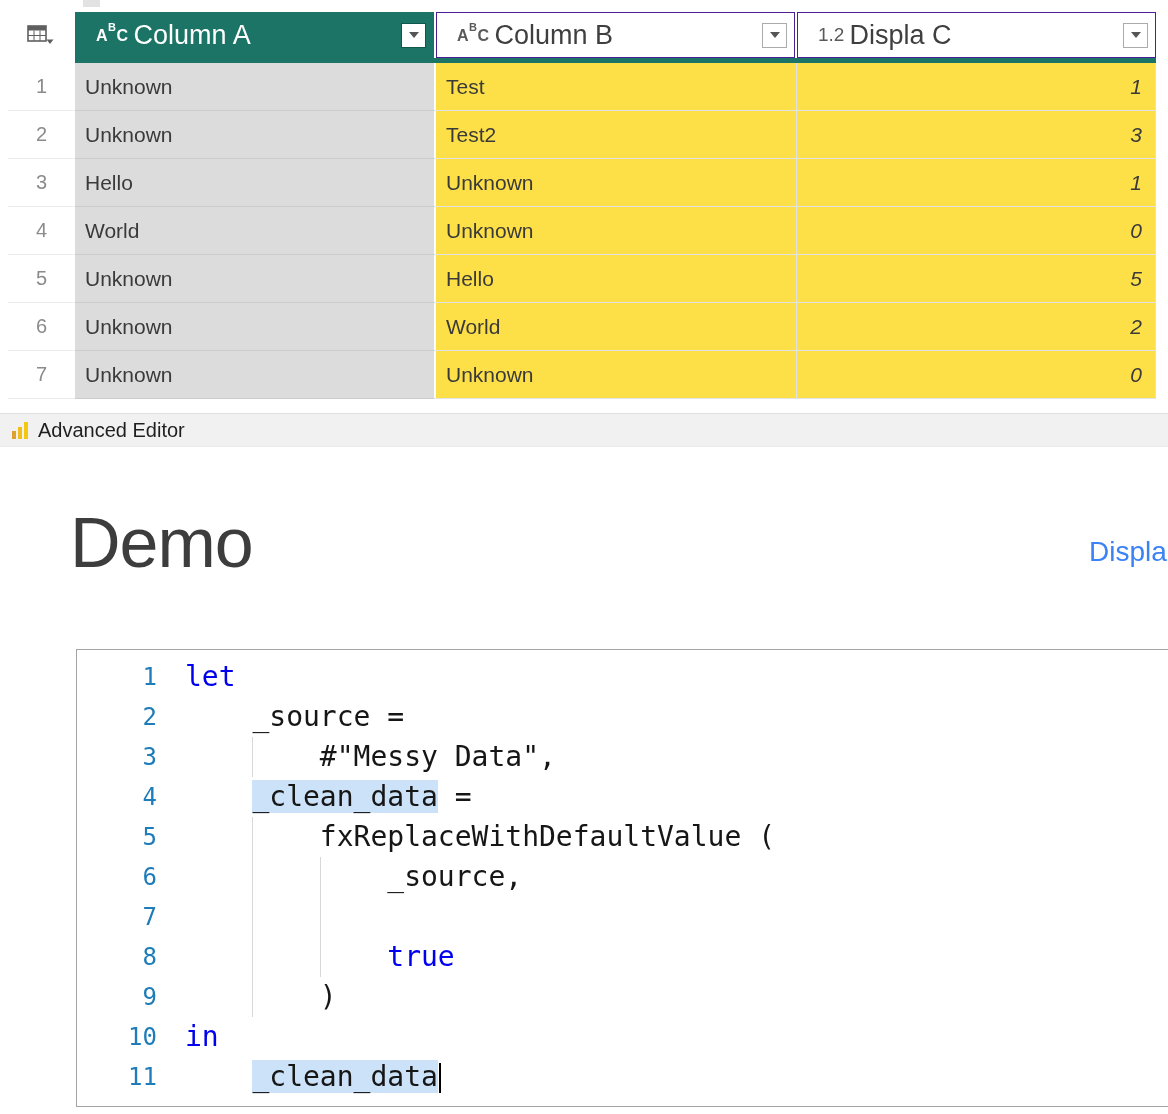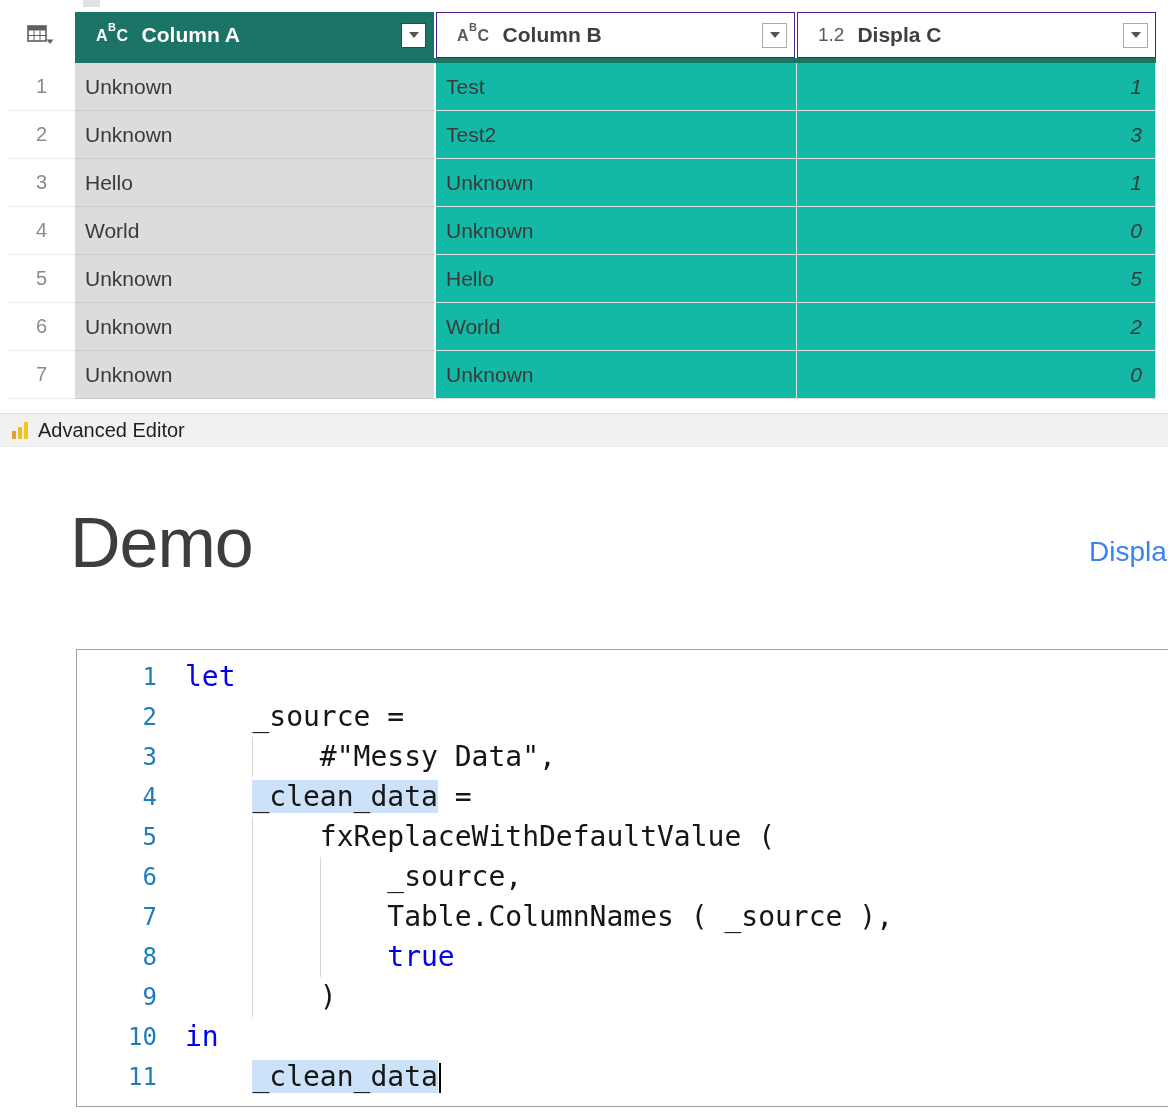--- a/index.html
+++ b/index.html
@@ -33,38 +33,38 @@
     width:359px; margin-right:2px; background:#fff;
     border:1px solid #4c1d95; color:#3f3f3f;
     display:flex; align-items:center; padding-left:20px;
   }
   .hcell:last-child { margin-right:0; }
   .hcell.sel { background:var(--teal); border-color:var(--teal); color:#fff; }
   .type-icon { font-size:16px; font-weight:600; color:#5a5a5a; flex:none; letter-spacing:0.5px; }
   .type-icon sup { font-size:11px; position:relative; top:-4px; }
   .type-icon.decimal { font-size:19px; font-weight:400; letter-spacing:0; }
   .hcell.sel .type-icon { color:#fff; }
-  .hlabel { font-size:21px; font-weight:700; margin-left:13px; white-space:nowrap; }
+  .hlabel { font-size:27px; font-weight:400; margin-left:5px; white-space:nowrap; }
   .dd {
     margin-left:auto; margin-right:7px; width:25px; height:25px; flex:none;
     background:#fff; border:1px solid #ababab;
     display:flex; align-items:center; justify-content:center; cursor:pointer;
   }
   .hcell.sel .dd { border-color:#0d584b; }
   .tri { width:0; height:0; border-left:5px solid transparent; border-right:5px solid transparent; border-top:6px solid #555; }
   .teal-bar { height:5px; background:var(--teal); margin-left:67px; }
 
   .trow { display:flex; height:48px; }
   .rnum {
     width:67px; flex:none; display:flex; align-items:center; justify-content:center;
     color:#8b8b8b; font-size:20px; border-bottom:1px solid #ececec; background:#fff;
   }
   .tcell {
     width:361px; flex:none; display:flex; align-items:center; padding-left:10px;
-    font-size:21px; color:#3a3a3a; background:#14b8a6;
+    font-size:21px; color:#3a3a3a; background:#fde047;
     border-bottom:1px solid #e2e2e2;
   }
   .tcell.c0 { background:var(--selcol-bg); border-bottom-color:#cccccc; border-right:2px solid #fff; }
   .tcell.c1 { border-right:1px solid #e0e0e0; }
   .tcell.c2 { width:359px; border-right:1px solid #e0e0e0; }
   .tcell.num { justify-content:flex-end; padding-right:13px; font-style:italic; }
 
   
   .ae-bar {
     position:absolute; left:0; top:413px; width:1168px; height:34px;
@@ -228,21 +228,21 @@
       <div class="cline">
         <span class="ln">5</span>
         <span class="ctext"><i class="guide" style="left: 4ch;"></i><span class="plain">        fxReplaceWithDefaultValue (</span></span>
       </div>
       <div class="cline">
         <span class="ln">6</span>
         <span class="ctext"><i class="guide" style="left: 4ch;"></i><i class="guide" style="left: 8ch;"></i><span class="plain">            _source,</span></span>
       </div>
       <div class="cline">
         <span class="ln">7</span>
-        <span class="ctext"><i class="guide" style="left: 4ch;"></i><i class="guide" style="left: 8ch;"></i><span class="plain">            Table.ColumnNames ( _source ),</span></span>
+        <span class="ctext"><i class="guide" style="left: 4ch;"></i><i class="guide" style="left: 8ch;"></i></span>
       </div>
       <div class="cline">
         <span class="ln">8</span>
         <span class="ctext"><i class="guide" style="left: 4ch;"></i><i class="guide" style="left: 8ch;"></i><span class="plain">            </span><span class="kw">true</span></span>
       </div>
       <div class="cline">
         <span class="ln">9</span>
         <span class="ctext"><i class="guide" style="left: 4ch;"></i><span class="plain">        )</span></span>
       </div>
       <div class="cline">

